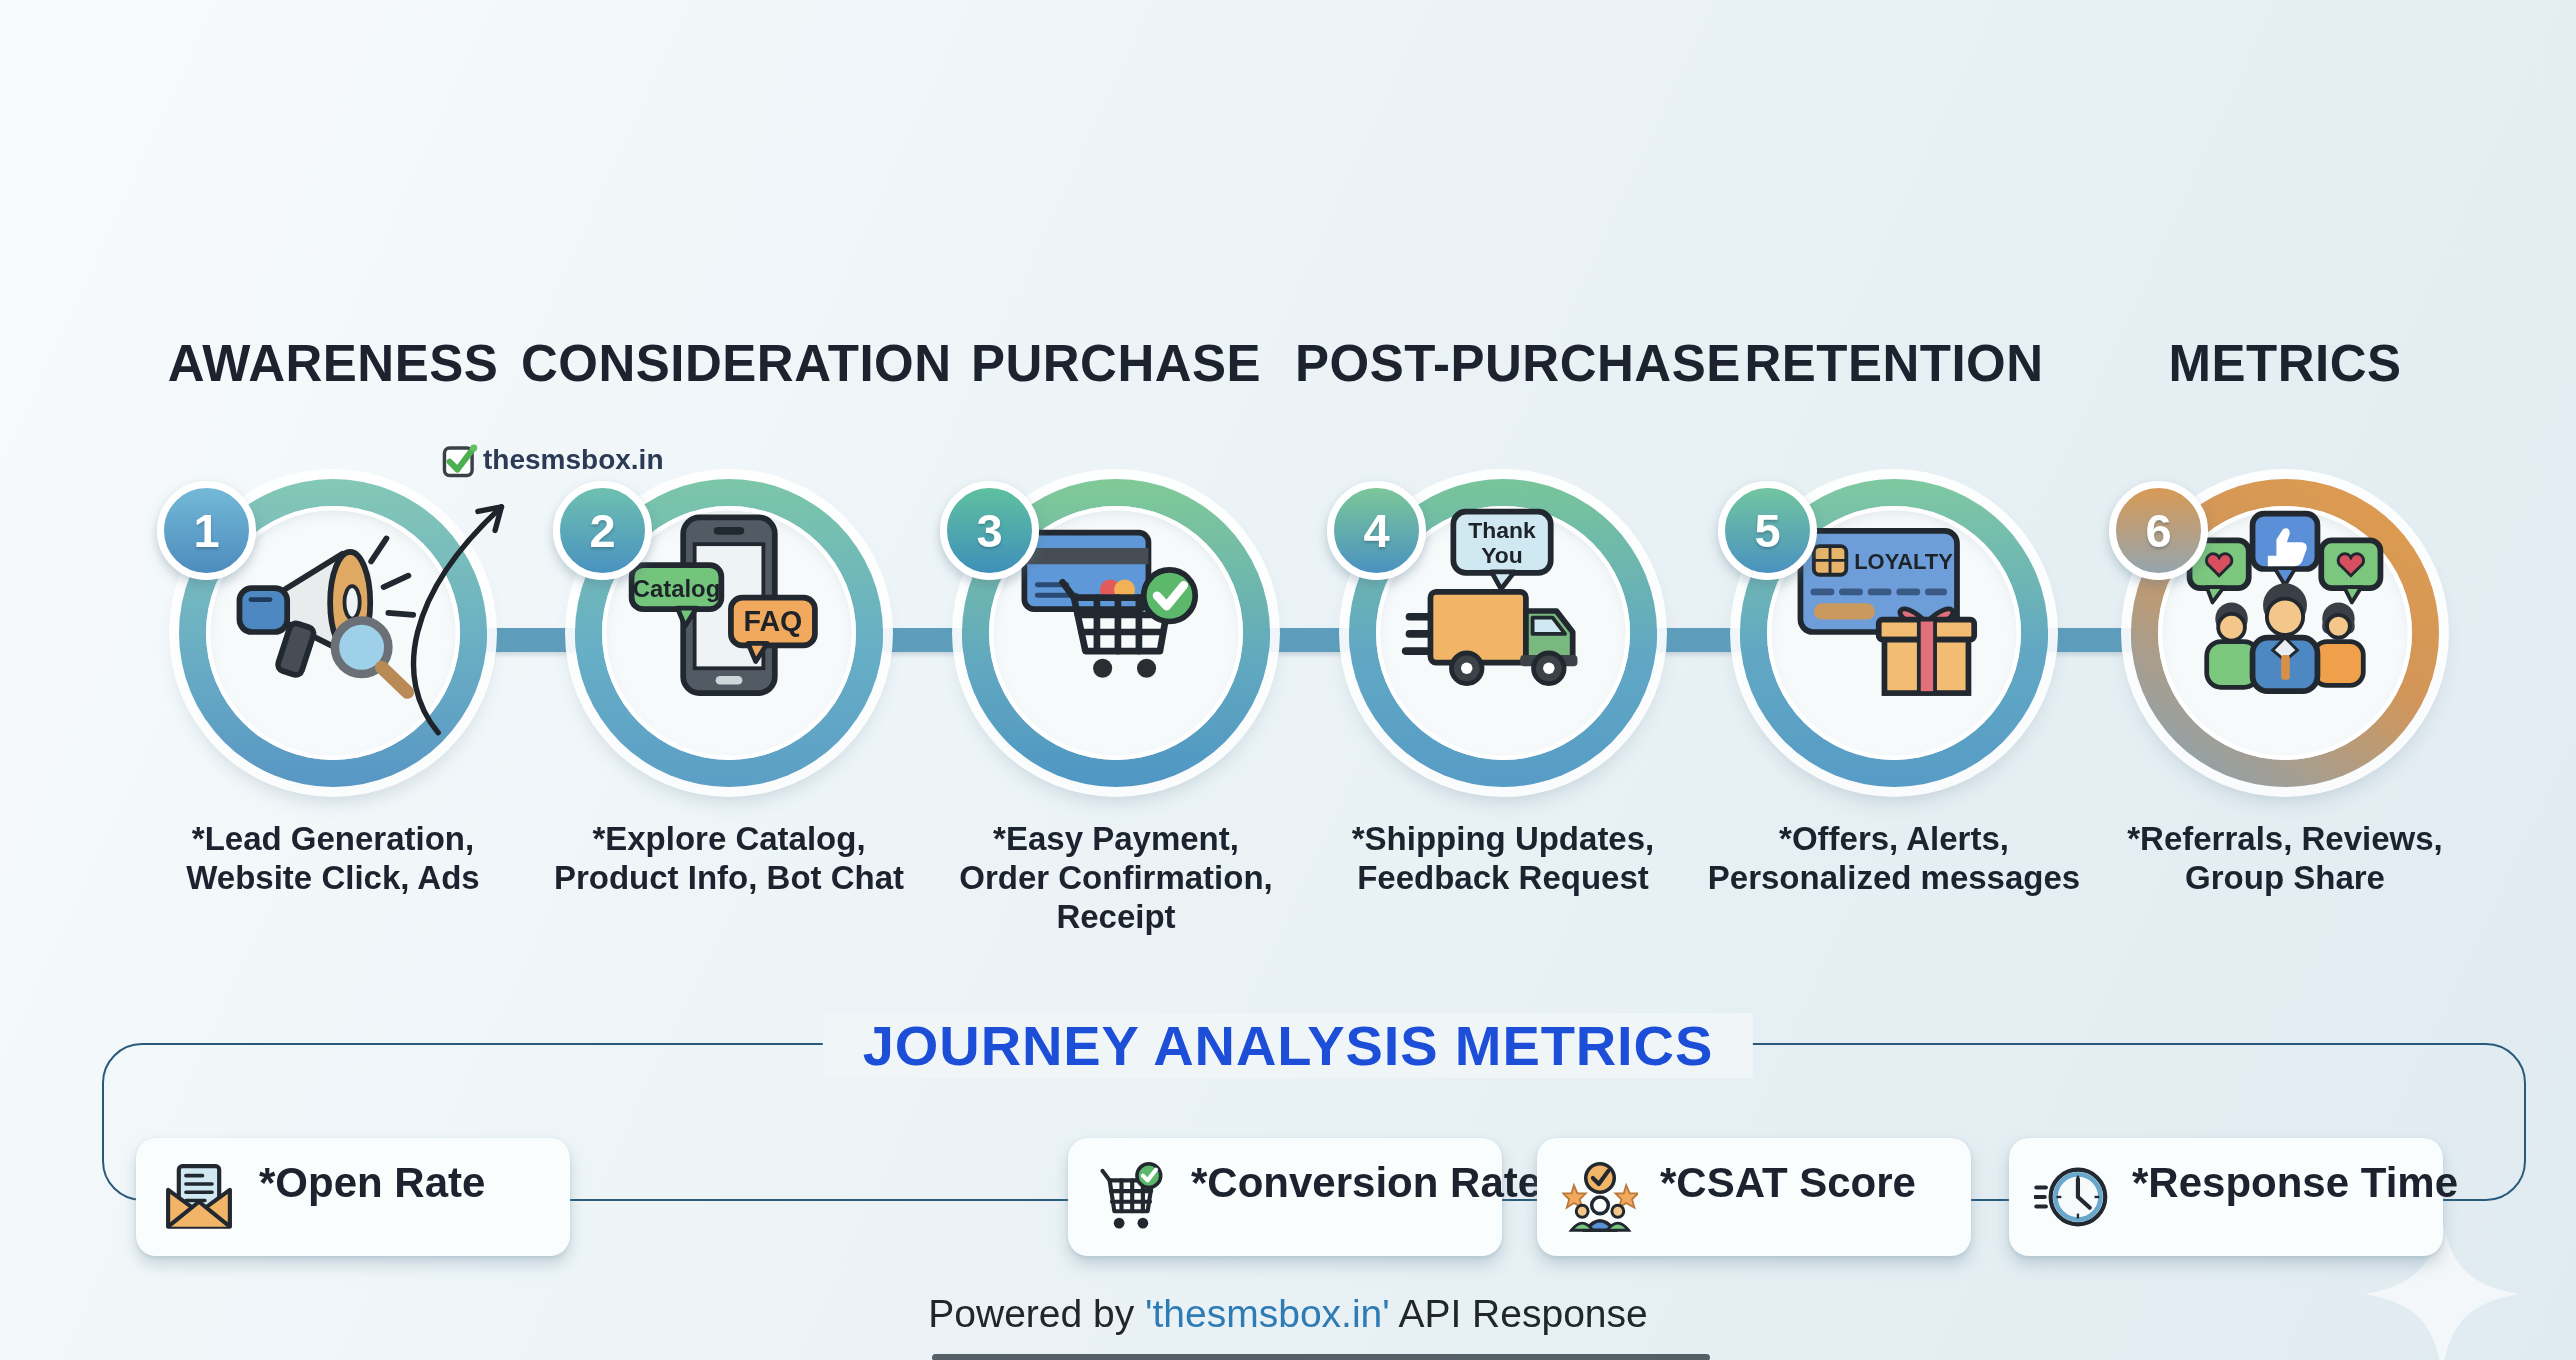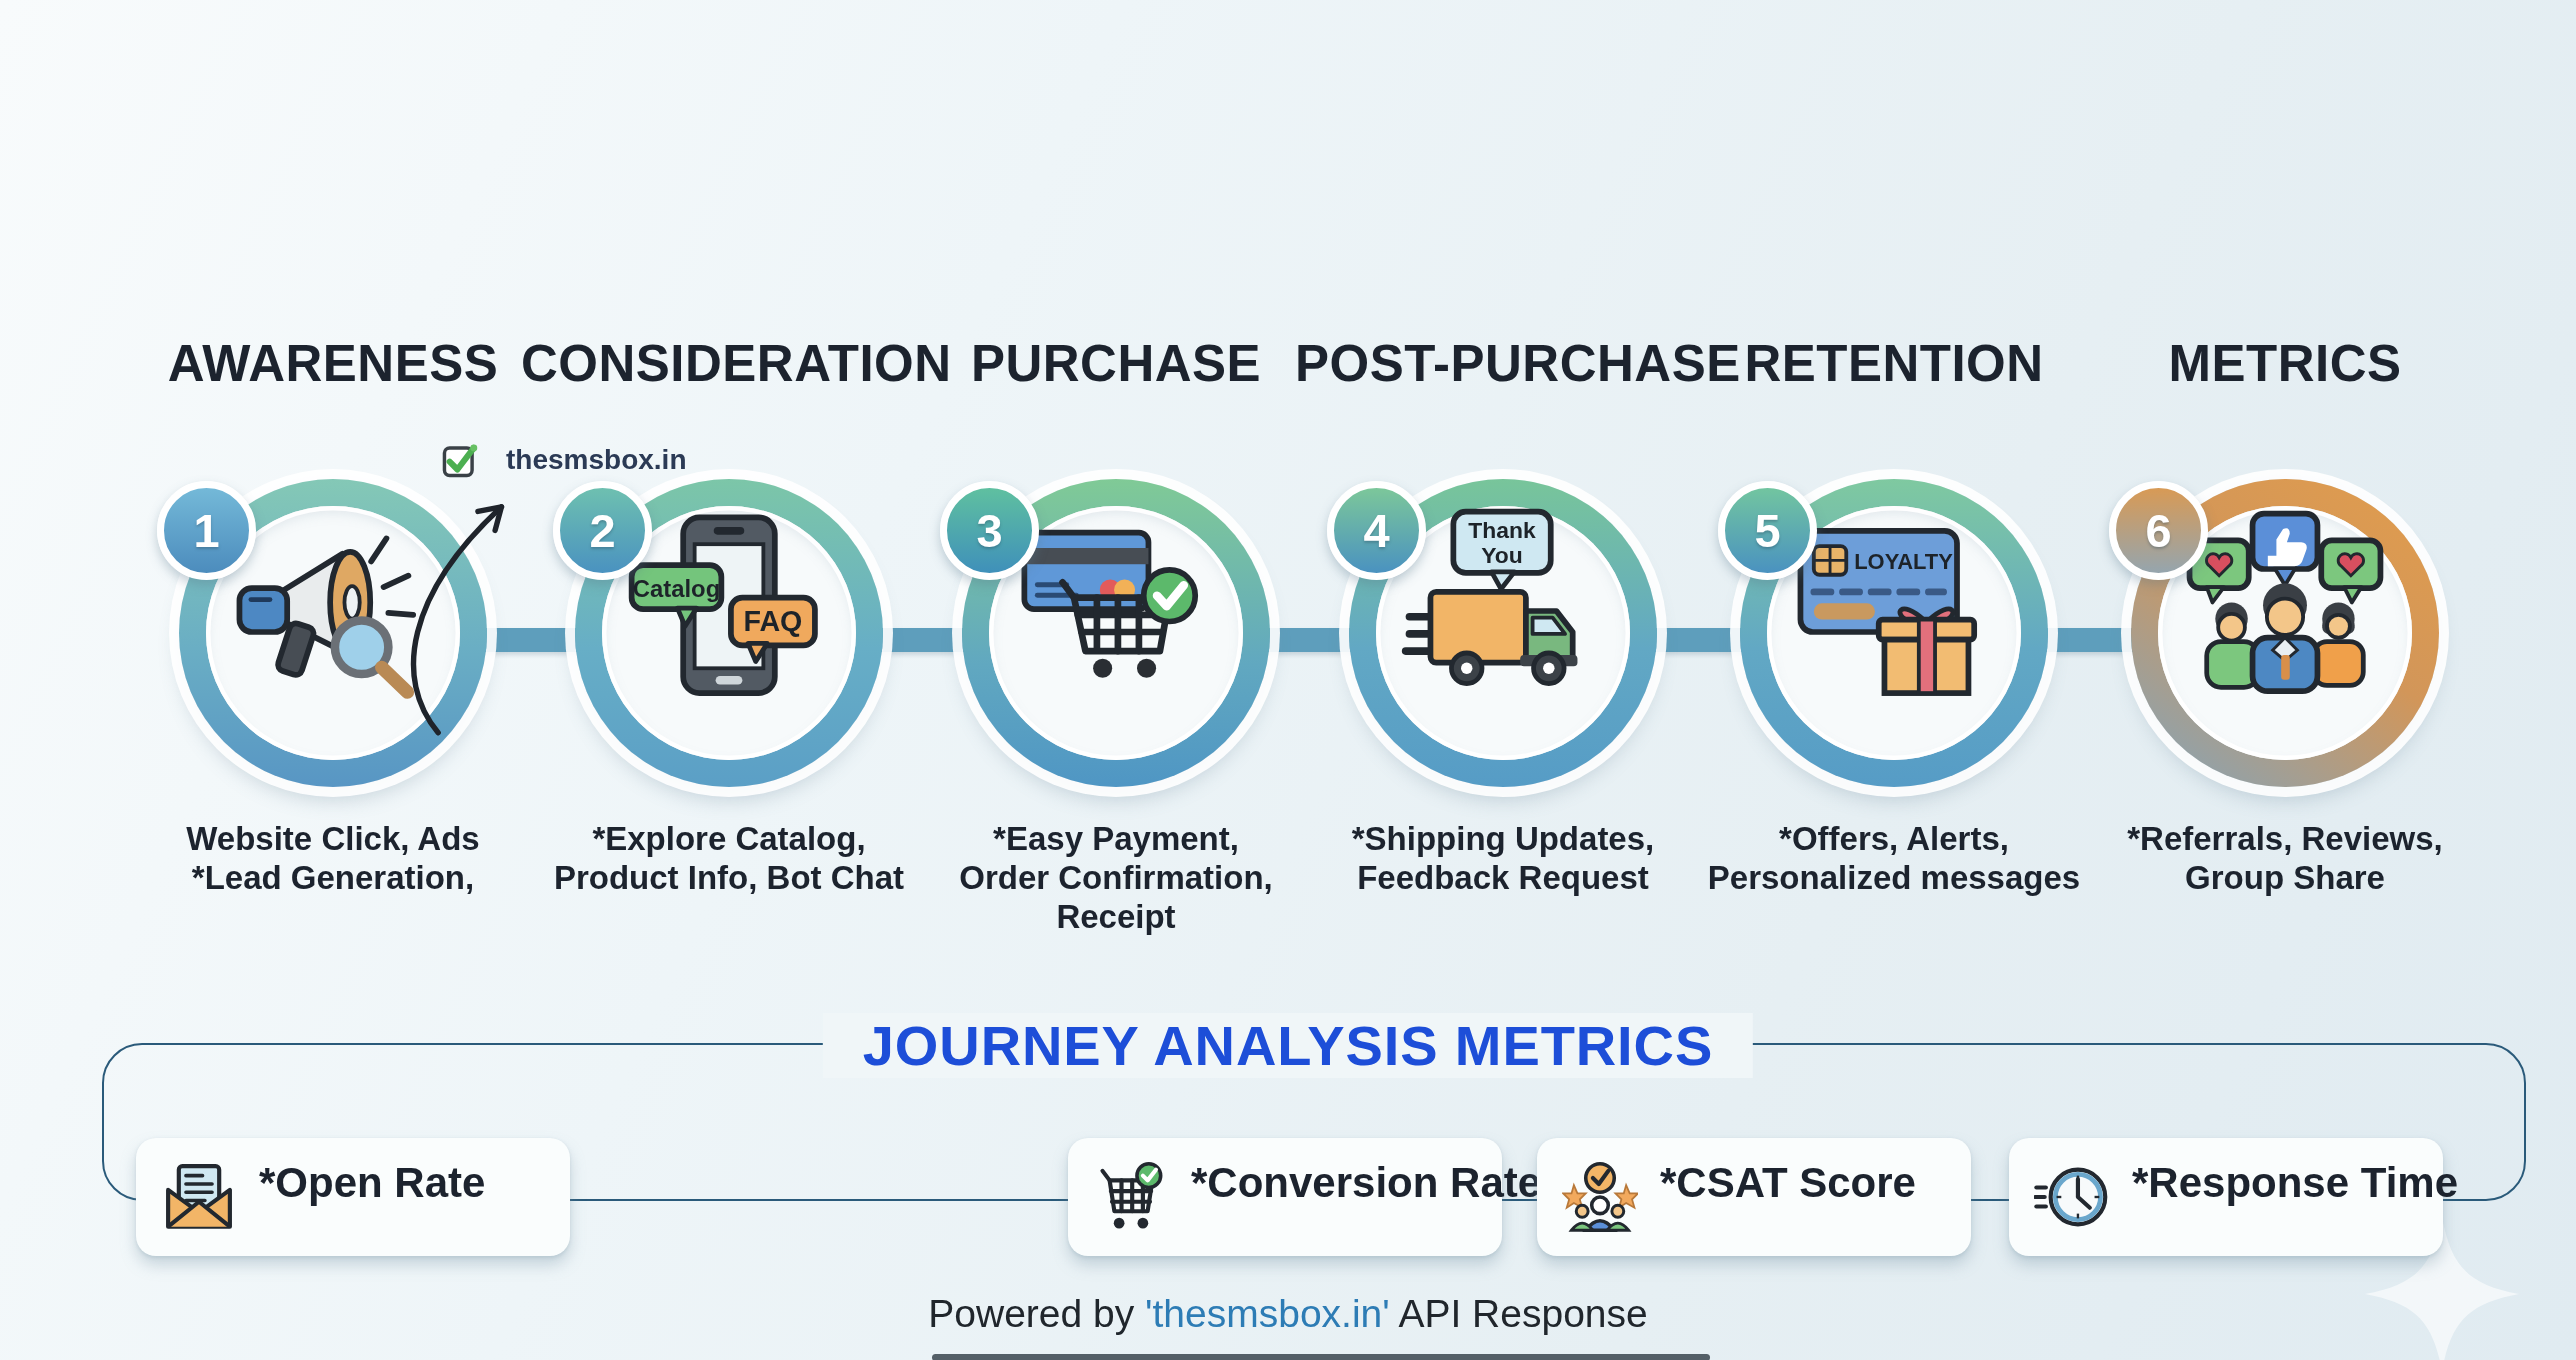--- a/index.html
+++ b/index.html
@@ -31,21 +31,21 @@
   .badge2{background:linear-gradient(180deg,#6ec0b0,#4a92c0);}
   .badge3{background:linear-gradient(180deg,#5fc0a0,#3f90ba);}
   .badge4{background:linear-gradient(180deg,#7cc79a,#4a92c0);}
   .badge5{background:linear-gradient(180deg,#72c5a0,#4a92c0);}
   .badge6{background:linear-gradient(180deg,#d89a55,#95a5ae);}
   .stage-desc{margin:33px auto 0;font-size:33px;font-weight:700;color:#1c232e;
     text-align:center;line-height:1.18;}
   .icon-svg{width:210px;height:210px;}
   .icon-svg text{font-family:"Liberation Sans",sans-serif;font-weight:700;}
   
-  .brand-badge{position:absolute;left:441px;top:441px;display:flex;align-items:center;gap:27px;z-index:4;justify-content:flex-end;}
+  .brand-badge{position:absolute;left:441px;top:441px;display:flex;align-items:center;gap:4px;z-index:4;justify-content:flex-end;}
   .brand-badge-label{font-size:28px;font-weight:700;color:#2b3a55;}
   .swoosh-arrow{position:absolute;left:391px;top:487px;z-index:4;}
   
   .metrics-bracket{position:absolute;left:102px;top:1043px;width:2420px;height:154px;
     border:2.7px solid #2a5a7a;border-radius:40px;z-index:1;}
   .metrics-title{position:absolute;top:1013px;left:50%;transform:translateX(-50%);
     font-size:56px;font-weight:700;color:#1d4ed8;letter-spacing:0.9px;background:#f0f6f8;
     padding:0 40px;z-index:3;white-space:nowrap;}
   .metric-card{position:absolute;top:1138px;width:434px;height:118px;background:#fafdfd;
     border-radius:20px;box-shadow:0 9px 14.5px rgba(120,150,165,.35),0 1.8px 3.6px rgba(120,150,165,.2);
@@ -83,22 +83,22 @@
           <line x1="24" y1="98" x2="44" y2="98" stroke="#1f3a5c" stroke-width="5" stroke-linecap="round"></line>
           <rect x="58" y="124" width="26" height="52" rx="7" fill="#474d54" stroke="#22282f" stroke-width="6" transform="rotate(18 71 150)"></rect>
           <ellipse cx="128" cy="101" rx="21" ry="53" fill="#dfa863" stroke="#22282f" stroke-width="6"></ellipse>
           <ellipse cx="130" cy="101" rx="8" ry="17" fill="#eef2f4" stroke="#22282f" stroke-width="4"></ellipse>
           <circle cx="140" cy="148" r="28" fill="#9fd0ea" stroke="#6b7076" stroke-width="9"></circle>
           <line x1="161" y1="169" x2="188" y2="195" stroke="#b98a55" stroke-width="14" stroke-linecap="round"></line>
         </svg>
       </div>
     </div>
     <div class="stage-desc" style="max-width:362px">
+      <div>*Lead Generation,</div>
       <div>Website Click, Ads</div>
-      <div>*Lead Generation,</div>
     </div>
   </div>
 
   <div class="stage" style="left:521px">
     <div class="stage-label">CONSIDERATION</div>
     <div class="ring ring2">
       <div class="badge badge2">2</div>
       <div class="ring-inner">
         <svg class="icon-svg" viewBox="0 0 220 220">
           <rect x="62" y="12" width="96" height="184" rx="17" fill="#525a63" stroke="#22282f" stroke-width="6"></rect>

